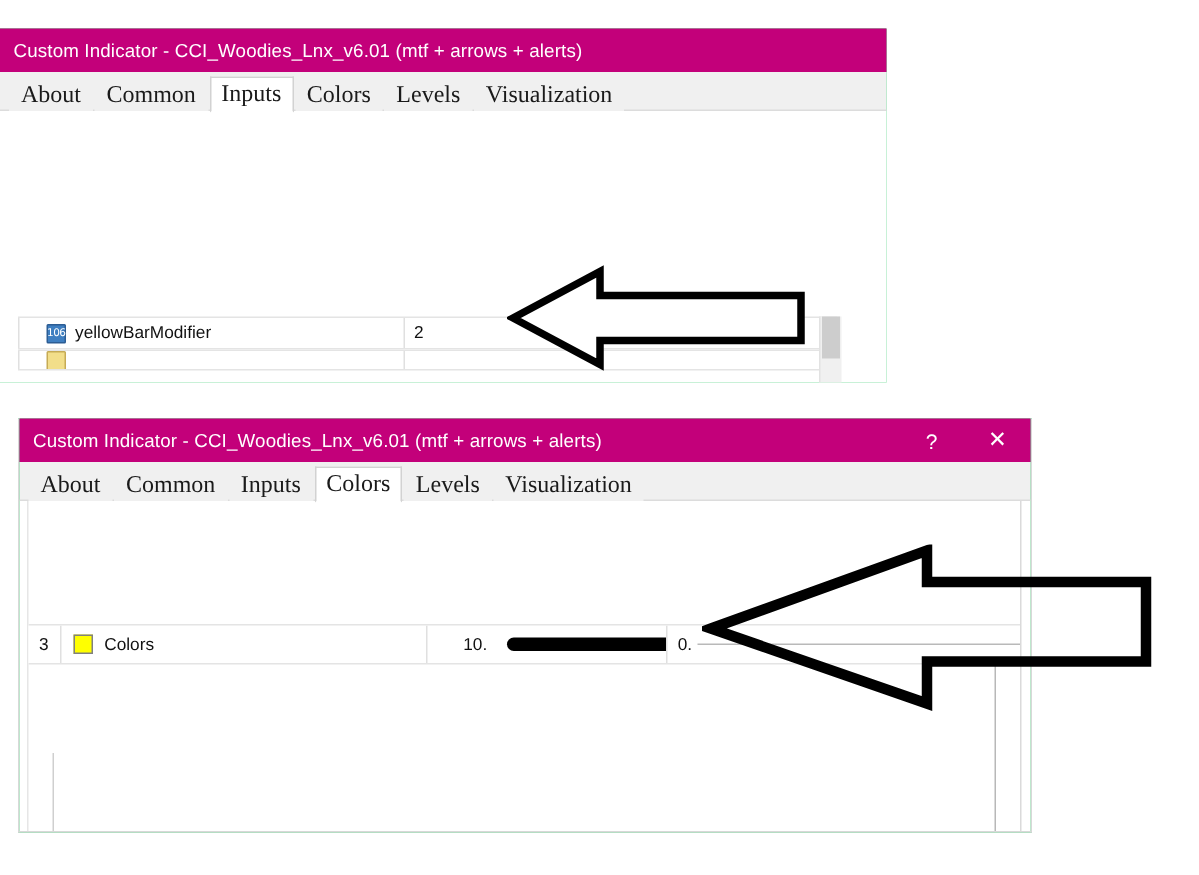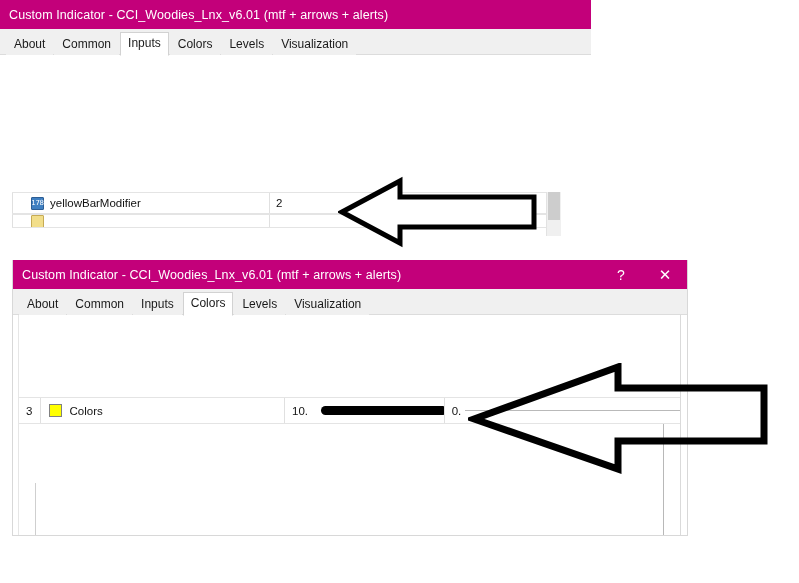--- a/index.html
+++ b/index.html
@@ -14,20 +14,21 @@
     overflow: hidden;
     font-family: "Liberation Sans", sans-serif;
     -webkit-font-smoothing: antialiased;
   }
 
   
   .window {
     position: absolute;
     background: #22c55e;
     box-sizing: border-box;
+    margin-top: 19px;
   }
   .titlebar {
     background: #c3007a;
     height: 29px;
     display: flex;
     align-items: center;
     color: #ffffff;
     font-size: 12.5px;
     padding-left: 9px;
     box-sizing: border-box;
@@ -61,31 +62,32 @@
     background: #f0f0f0;
     height: 26px;
     display: flex;
     align-items: flex-end;
     padding-left: 6px;
     box-sizing: border-box;
     border-bottom: 1px solid #dcdcdc;
     position: relative;
   }
   .tab {
-    font-size: 12px;
+    font-size: 16px;
     color: #1a1a1a;
     padding: 2px 7px 3px 7px;
     margin-right: 1px;
     background: #f0f0f0;
     border: 1px solid transparent;
     border-bottom: none;
     line-height: 15px;
     position: relative;
     top: 1px;
     white-space: nowrap;
+    font-family: Liberation Serif, serif;
   }
   .tab.active {
     background: #ffffff;
     border: 1px solid #d2d2d2;
     border-bottom: 1px solid #ffffff;
     padding-top: 3px;
     padding-bottom: 4px;
     top: 2px;
     z-index: 2;
   }
@@ -222,21 +224,21 @@
     <div class="tab">Visualization</div>
   </div>
 
   <div class="client" style="height:181px;">
 
     <div class="grid" style="top:137px; left:12px; width:546px;">
 
       <div class="grid-row">
         <div class="cell sep" style="width:14px; justify-content:center;"></div>
         <div class="cell" style="width:243px; padding-left:5px; gap:6px;">
-          <span class="icon-123">178</span>
+          <span class="icon-123">106</span>
           <span>yellowBarModifier</span>
         </div>
         <div class="cell sep" style="flex:1 1 auto; padding-left:6px;">
           <span>2</span>
         </div>
       </div>
 
       <div class="grid-row" style="height:14px;">
         <div class="cell sep" style="width:14px;"></div>
         <div class="cell" style="width:243px; padding-left:5px; gap:6px;">
@@ -286,21 +288,21 @@
 
     <div class="grid" style="top:82px; left:6px; width:661px;">
       <div class="grid-row" style="height:27px;">
         <div class="cell" style="width:22px; padding-left:7px;">
           <span>3</span>
         </div>
         <div class="cell sep" style="width:252px; padding-left:8px; gap:7px;">
           <span class="swatch-yellow"></span>
           <span>Colors</span>
         </div>
-        <div class="cell sep" style="width:165px; padding-left:7px; gap:13px;">
+        <div class="cell sep" style="width:165px; padding-left:24px; gap:13px;">
           <span>10.</span>
           <span class="redact-bar" style="width:126px;"></span>
         </div>
         <div class="cell sep" style="flex:1 1 auto; padding-left:7px; gap:4px;">
           <span>0.</span>
           <span class="thin-rule" style="width:223px;"></span>
         </div>
       </div>
     </div>
   </div>

